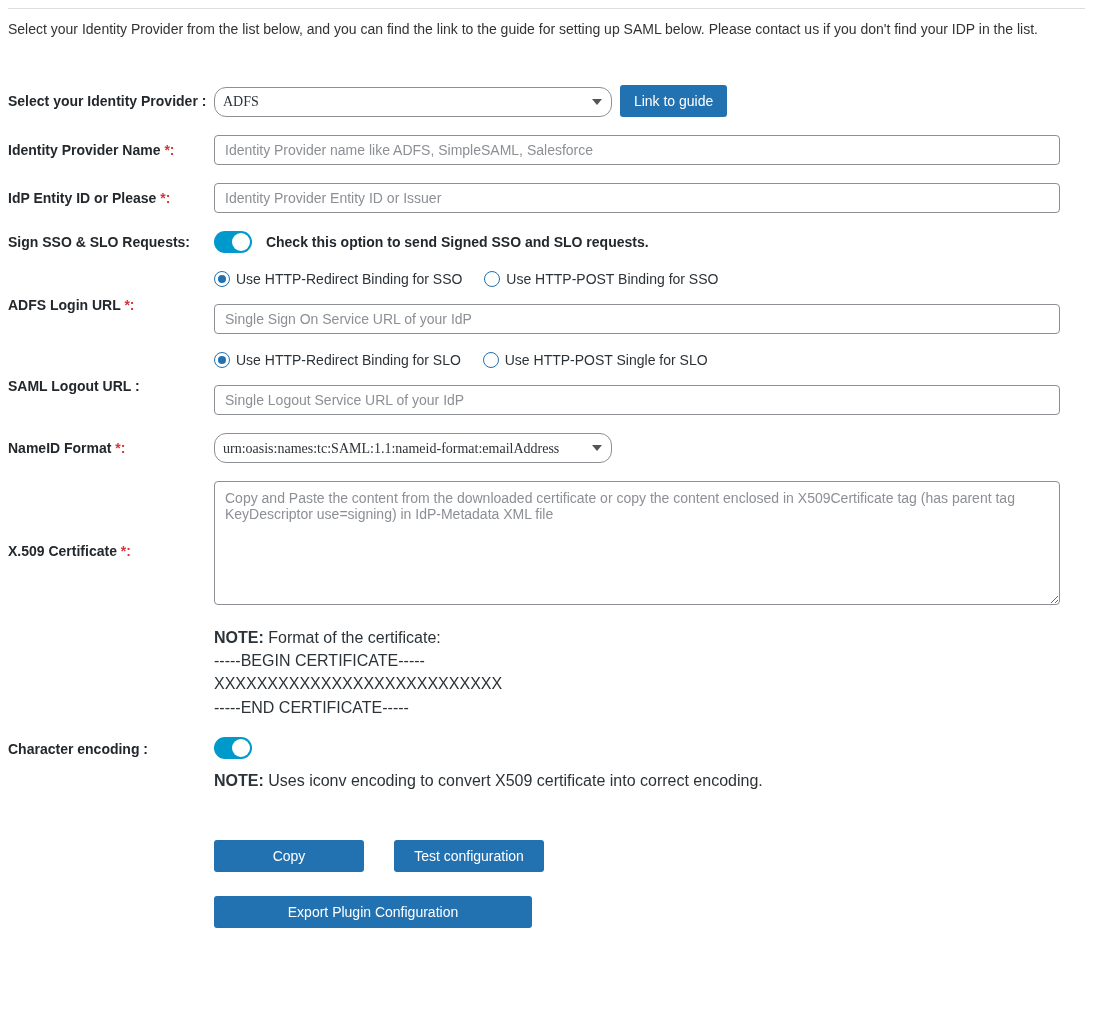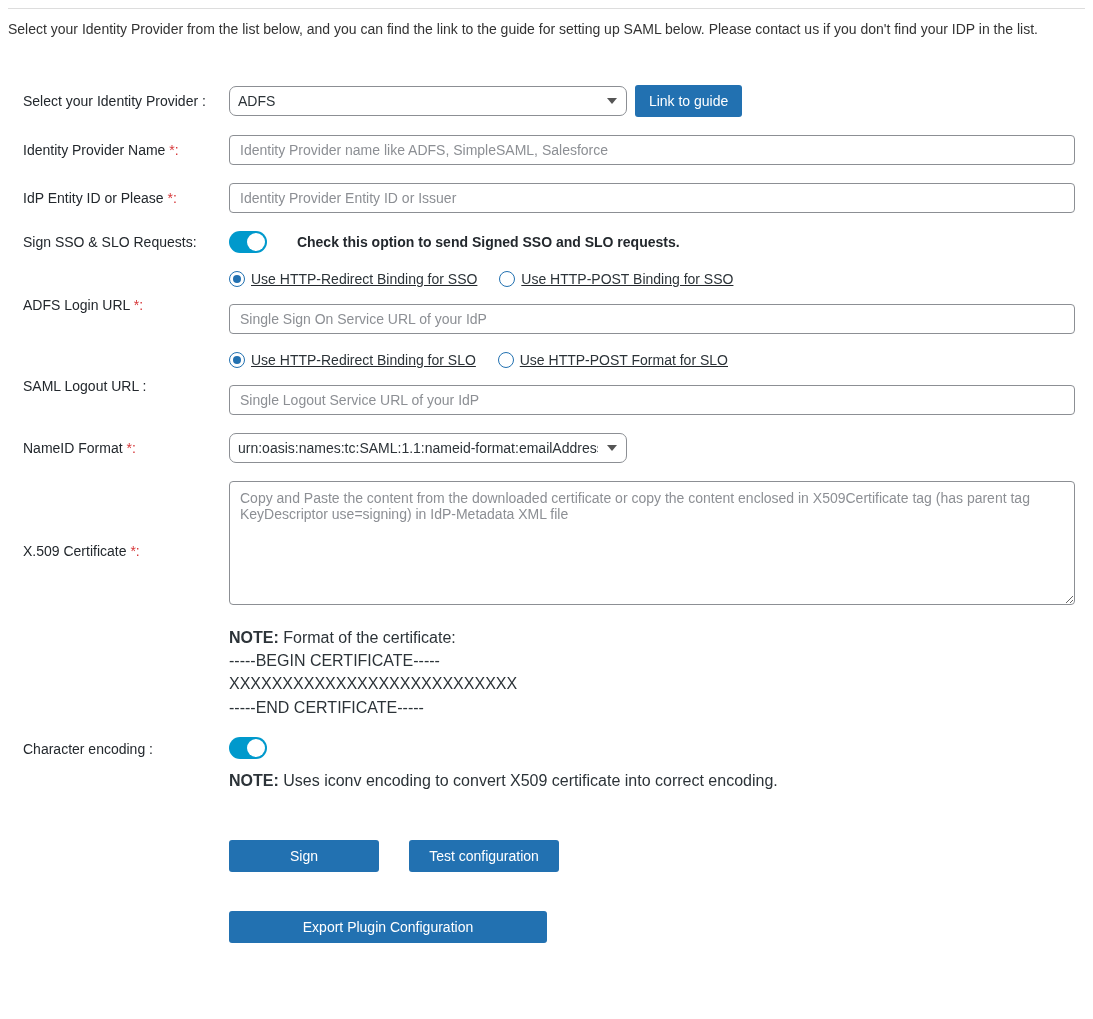--- a/index.html
+++ b/index.html
@@ -18,41 +18,41 @@
   }
   .form-row {
     display: flex;
     align-items: flex-start;
     margin: 18px 0;
   }
   .form-row.align-center { align-items: center; }
   .form-label {
     width: 206px;
     flex-shrink: 0;
-    font-weight: 400;
+    font-weight: 700;
     color: #23282d;
     padding-top: 4px;
-    margin-left: 15px;
   }
   .form-label.no-pad { padding-top: 0; }
   .form-value {
     flex: 1;
     max-width: 846px;
   }
   .req { color: #d63638; }
   select {
     width: 398px;
     height: 30px;
     border: 1px solid #8c8f94;
-    border-radius: 7px;
+    border-radius: 12px;
     padding: 0 28px 0 8px;
     font-size: 14px;
     color: #2c3338;
     background: #fff;
     appearance: none;
+    font-family: Liberation Serif, serif;
     -webkit-appearance: none;
   }
   .select-wrap {
     position: relative;
     display: inline-block;
   }
   .select-wrap::after {
     content: "";
     position: absolute;
     right: 10px;
@@ -114,31 +114,30 @@
     position: absolute;
     right: 2px;
     top: 2px;
     width: 18px;
     height: 18px;
     background: #fff;
     border-radius: 50%;
   }
   .toggle-label {
     display: inline-block;
-    margin-left: 26px;
+    margin-left: 10px;
     font-weight: 600;
     color: #23282d;
     vertical-align: middle;
   }
   .radio-row { margin-bottom: 14px; }
   .radio-group {
     display: inline-flex;
     align-items: flex-end;
     margin-right: 18px;
-    text-decoration: underline;
   }
   .radio {
     width: 16px;
     height: 16px;
     border: 1px solid #2271b1;
     border-radius: 50%;
     display: inline-block;
     position: relative;
     cursor: pointer;
     margin-right: 6px;
@@ -152,21 +151,21 @@
     top: 3px;
     width: 8px;
     height: 8px;
     background: #2271b1;
     border-radius: 50%;
   }
   .radio-text { vertical-align: middle; color: #2c3338; }
   .note { margin-top: 18px; color: #2c3338; font-size: 16px; line-height: 1.45; }
   .note strong { font-weight: 700; }
   .action-buttons { margin-top: 30px; display: flex; gap: 30px; }
-  .export-row { margin-top: 39px; }
+  .export-row { margin-top: 24px; }
 </style>
 </head>
 <body>
 
 <div class="intro">Select your Identity Provider from the list below, and you can find the link to the guide for setting up SAML below. Please contact us if you don't find your IDP in the list.</div>
 
 <div class="form-row align-center">
   <div class="form-label no-pad">Select your Identity Provider :</div>
   <div class="form-value">
     <span class="select-wrap select-sm">
@@ -226,21 +225,21 @@
 <div class="form-row">
   <div class="form-label" style="padding-top:26px;">SAML Logout URL :</div>
   <div class="form-value">
     <div class="radio-row">
       <span class="radio-group">
         <span class="radio checked"></span>
         <span class="radio-text">Use HTTP-Redirect Binding for SLO</span>
       </span>
       <span class="radio-group">
         <span class="radio"></span>
-        <span class="radio-text">Use HTTP-POST Format for SLO</span>
+        <span class="radio-text">Use HTTP-POST Single for SLO</span>
       </span>
     </div>
     <input type="text" placeholder="Single Logout Service URL of your IdP" style="">
   </div>
 </div>
 
 <div class="form-row align-center">
   <div class="form-label no-pad">
     <span>NameID Format </span><span class="req">*:</span>
   </div>
@@ -275,20 +274,20 @@
     <div class="note" style="margin-top:10px;">
       <strong>NOTE:</strong><span> Uses iconv encoding to convert X509 certificate into correct encoding.</span>
     </div>
   </div>
 </div>
 
 <div class="form-row">
   <div class="form-label"></div>
   <div class="form-value">
     <div class="action-buttons">
-      <button class="btn btn-wide-150">Sign</button>
+      <button class="btn btn-wide-150">Copy</button>
       <button class="btn btn-wide-150">Test configuration</button>
     </div>
     <div class="export-row">
       <button class="btn btn-export">Export Plugin Configuration</button>
     </div>
   </div>
 </div>
 
 </body></html>

